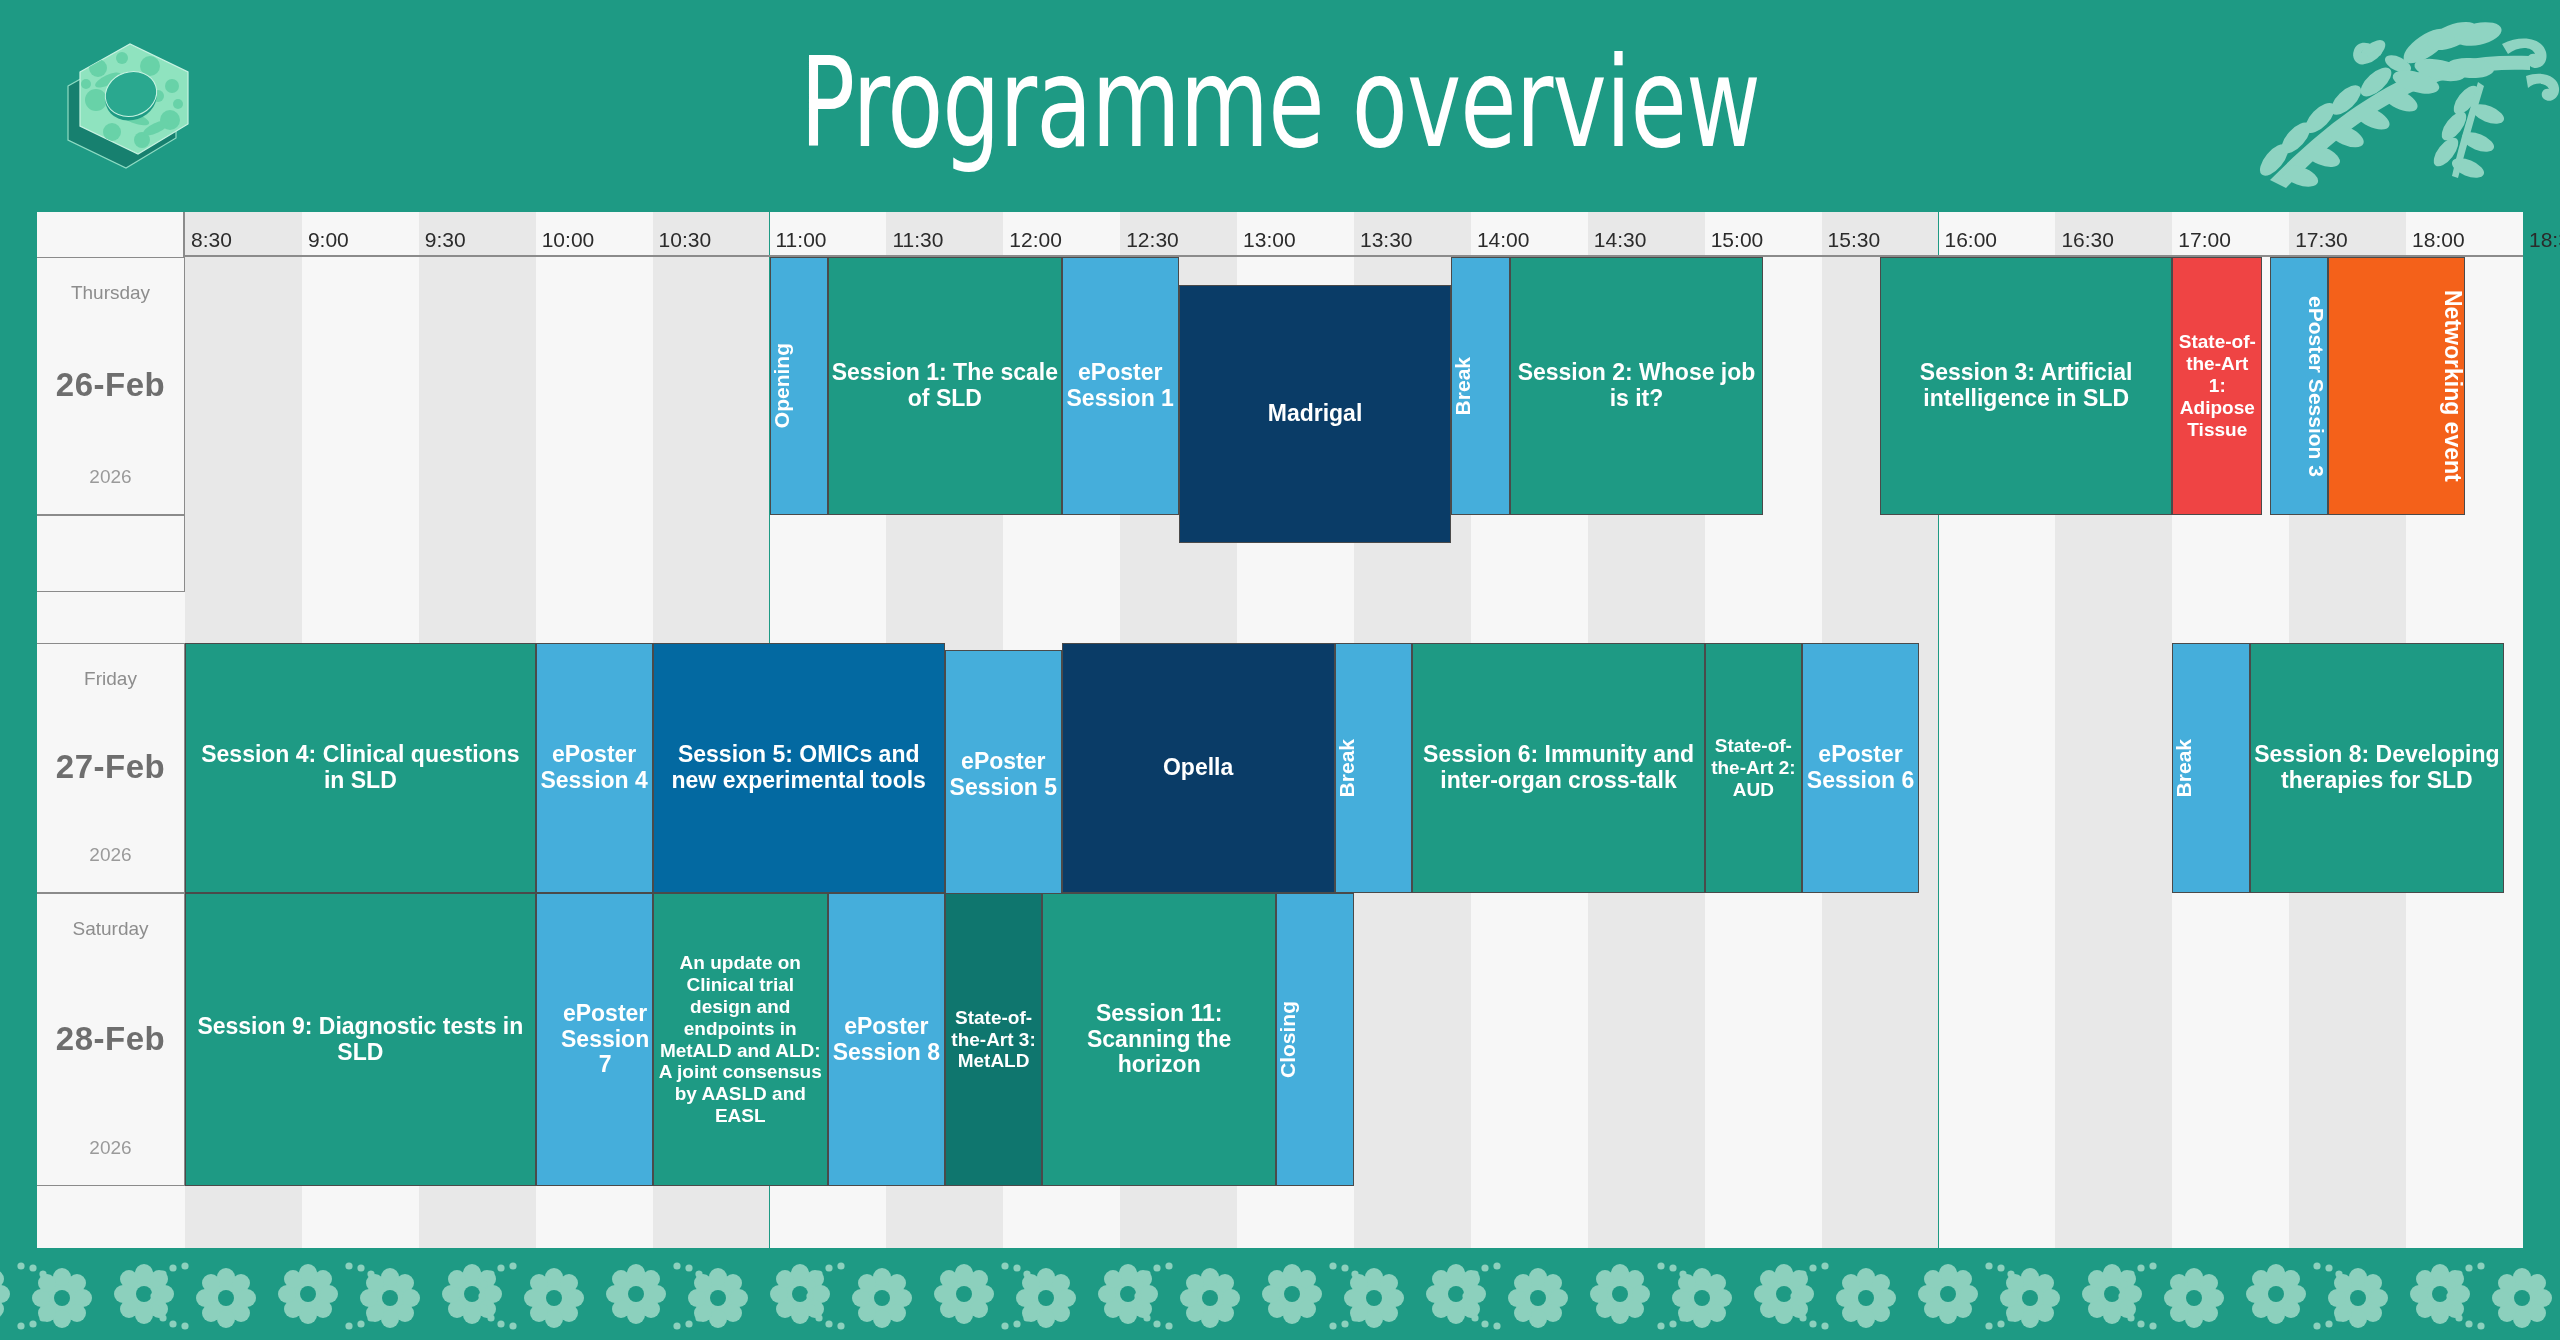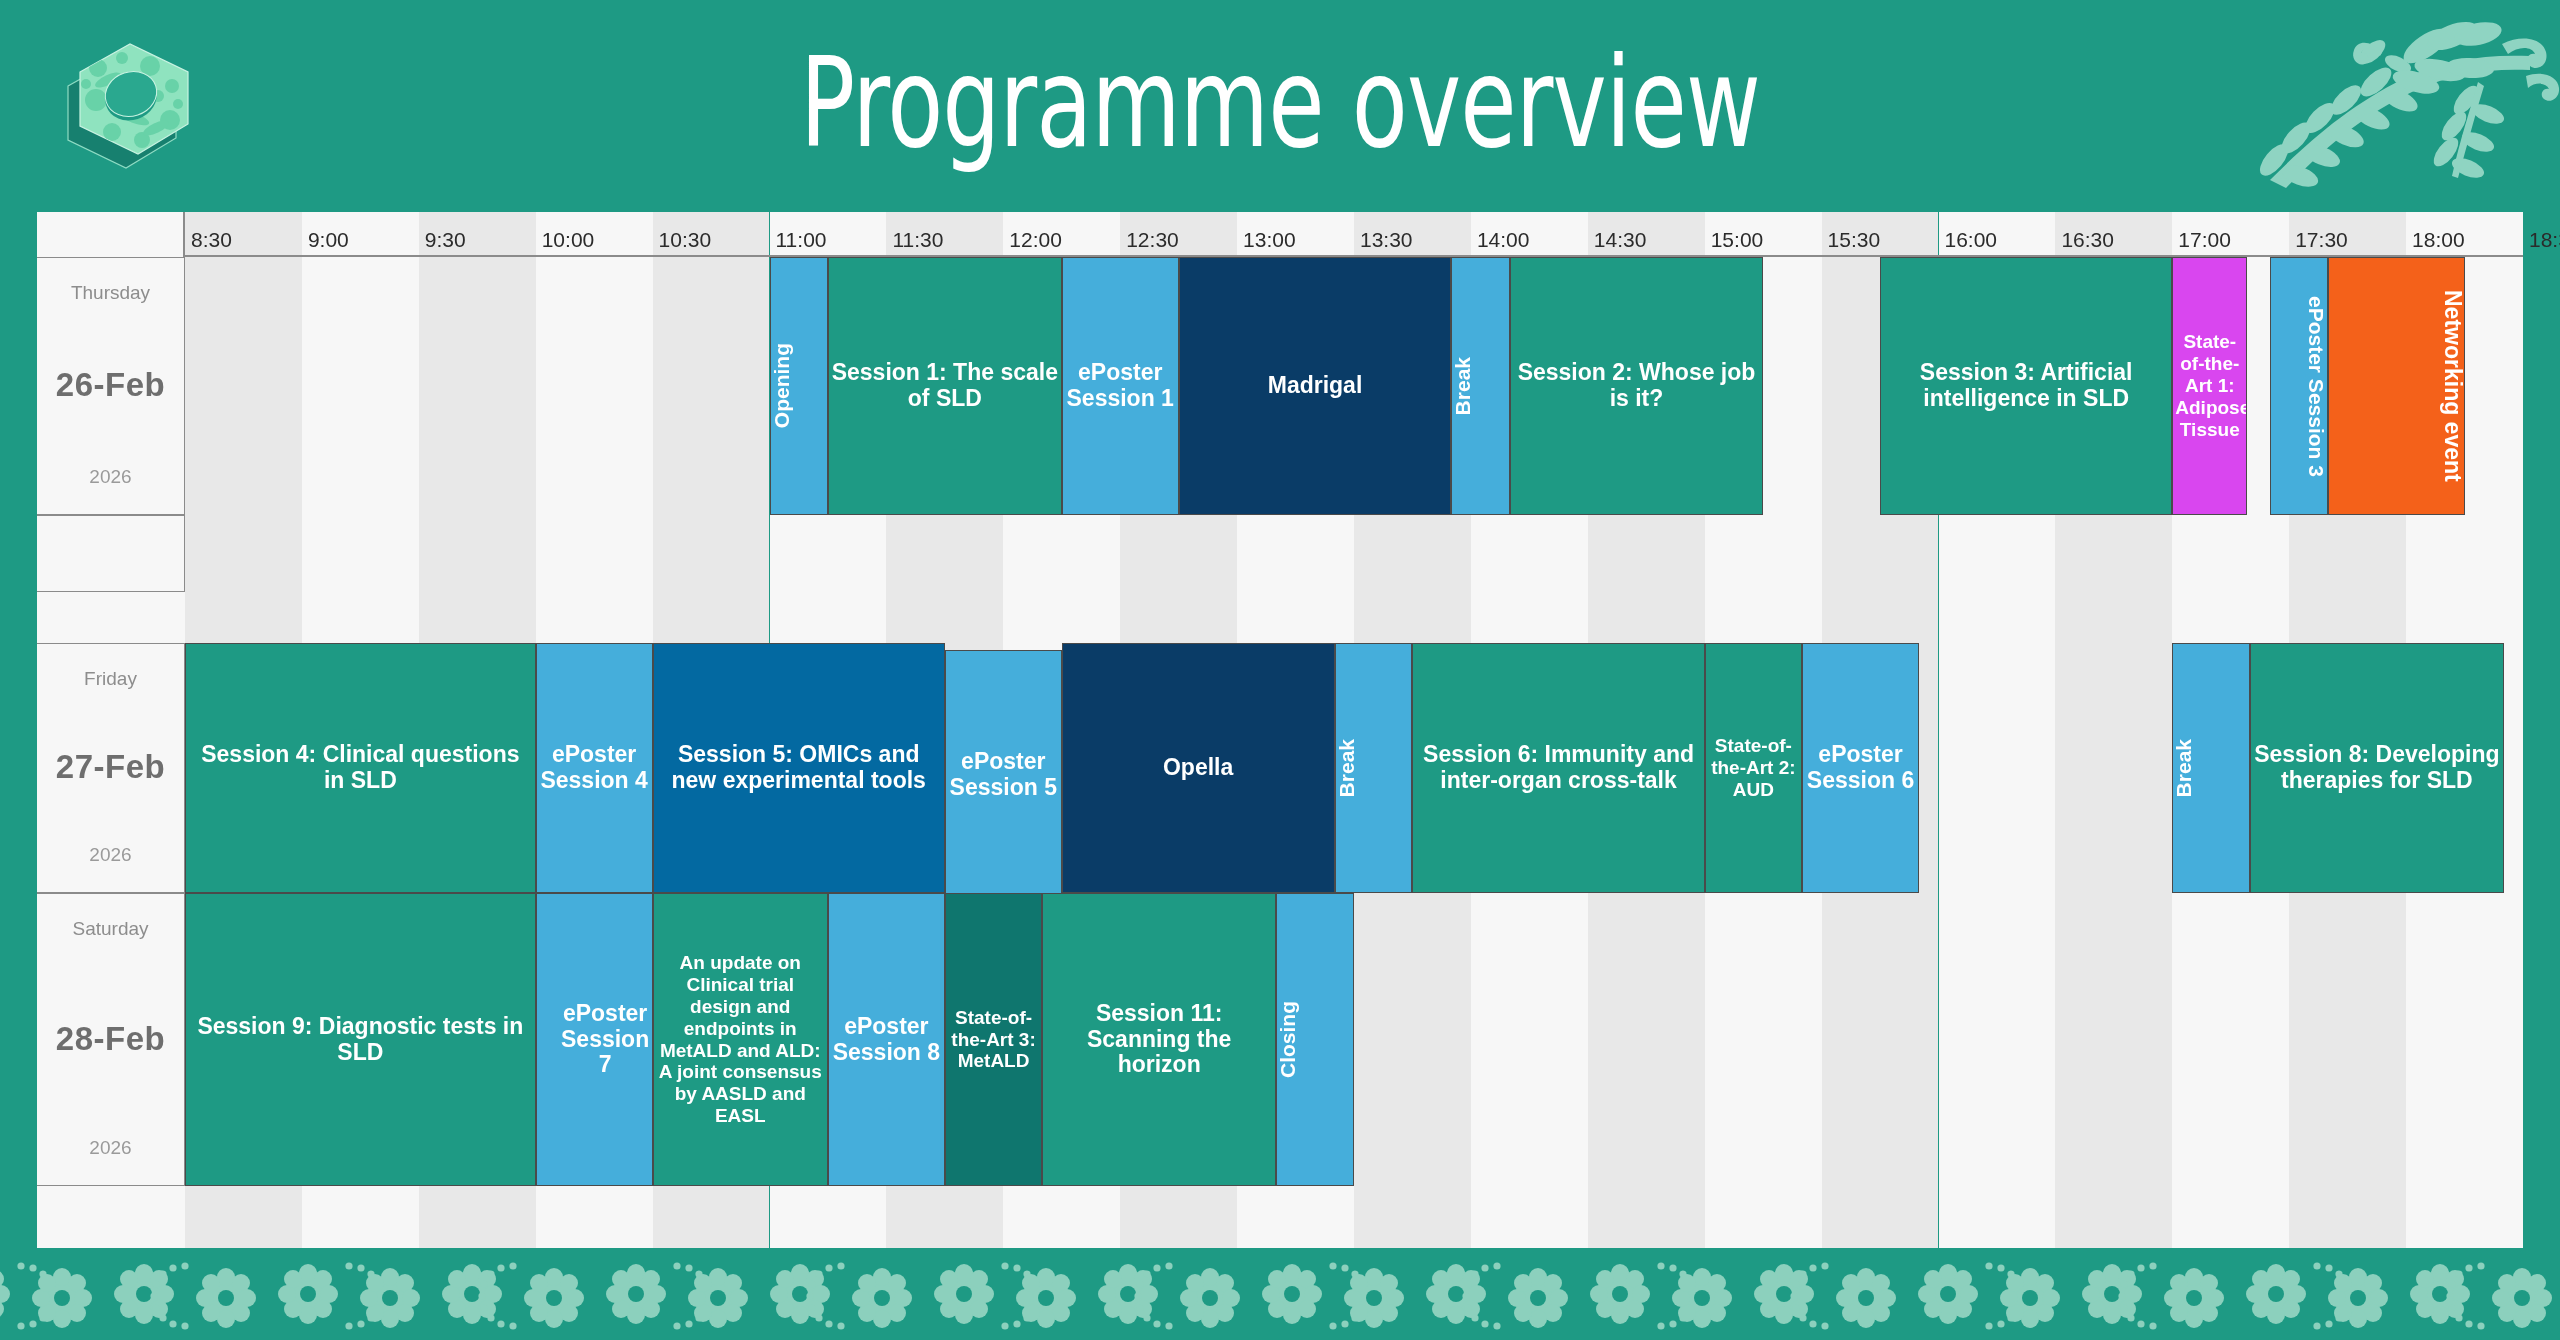--- a/index.html
+++ b/index.html
@@ -231,33 +231,33 @@
         <div class="track">
           <div class="block vert up small" style="left: 584.5px; width: 58.45px; background: rgb(69, 174, 219);">
             <span class="lbl">Opening</span>
           </div>
           <div class="block" style="left: 642.95px; width: 233.8px; background: rgb(30, 154, 132);">
             <span class="lbl">Session 1: The scale of SLD</span>
           </div>
           <div class="block" style="left: 876.75px; width: 116.9px; background: rgb(69, 174, 219);">
             <span class="lbl">ePoster Session 1</span>
           </div>
-          <div class="block" style="left: 993.65px; width: 272.767px; background: rgb(10, 60, 103);">
+          <div class="block" style="left: 993.65px; width: 272.767px; background: rgb(10, 60, 103); margin-top: 28px;">
             <span class="lbl">Madrigal</span>
           </div>
           <div class="block vert up small" style="left: 1266.42px; width: 58.45px; background: rgb(69, 174, 219);">
             <span class="lbl">Break</span>
           </div>
           <div class="block" style="left: 1324.87px; width: 253.283px; background: rgb(30, 154, 132);">
             <span class="lbl">Session 2: Whose job is it?</span>
           </div>
           <div class="block" style="left: 1695.05px; width: 292.25px; background: rgb(30, 154, 132);">
             <span class="lbl">Session 3: Artificial intelligence in SLD</span>
           </div>
-          <div class="block tiny" style="left: 1987.3px; width: 75px; background: #d946ef;">
+          <div class="block tiny" style="left: 1987.3px; width: 90px; background: #ef4444;">
             <span class="lbl">State-of-the-Art 1: Adipose Tissue</span>
           </div>
           <div class="block vert small" style="left: 2084.72px; width: 58.45px; background: rgb(69, 174, 219);">
             <span class="lbl">ePoster Session 3</span>
           </div>
           <div class="block vert" style="left: 2143.17px; width: 136.383px; background: rgb(244, 97, 26);">
             <span class="lbl">Networking event</span>
           </div>
         </div>
       </div>

